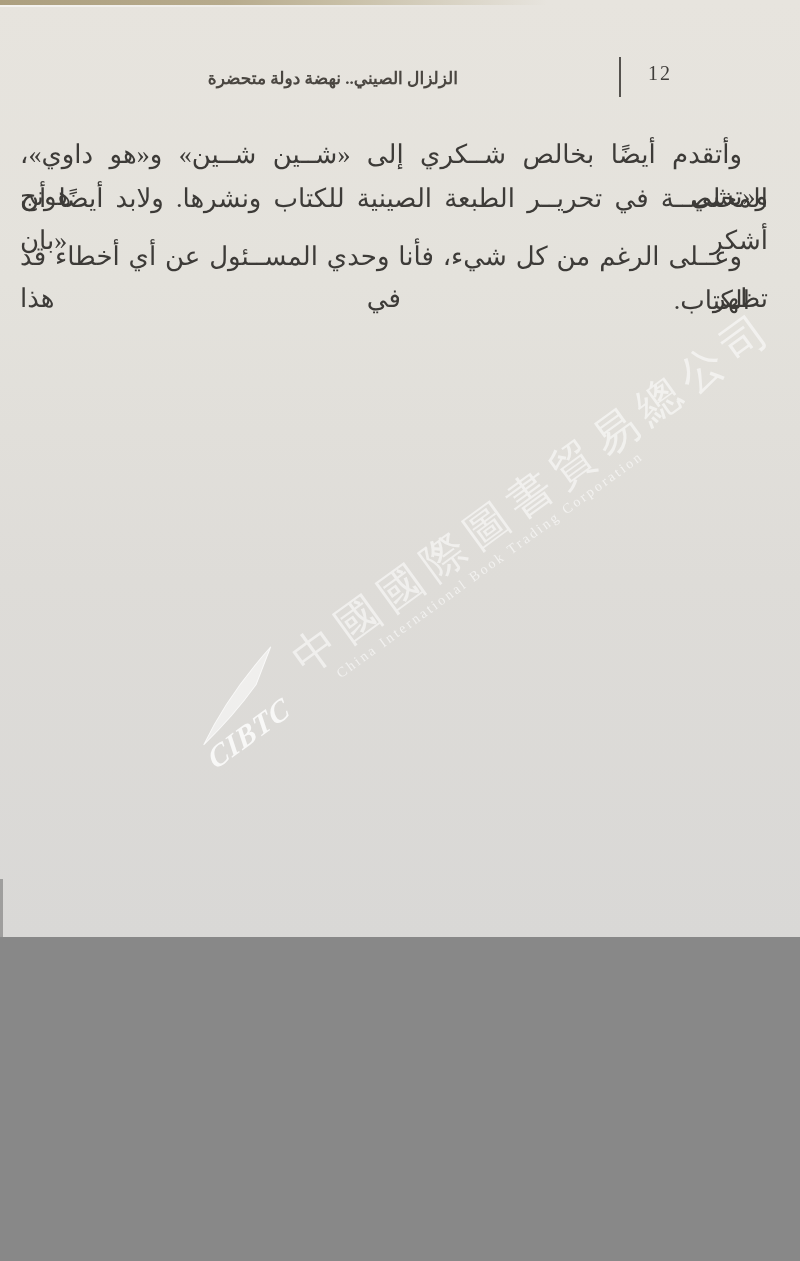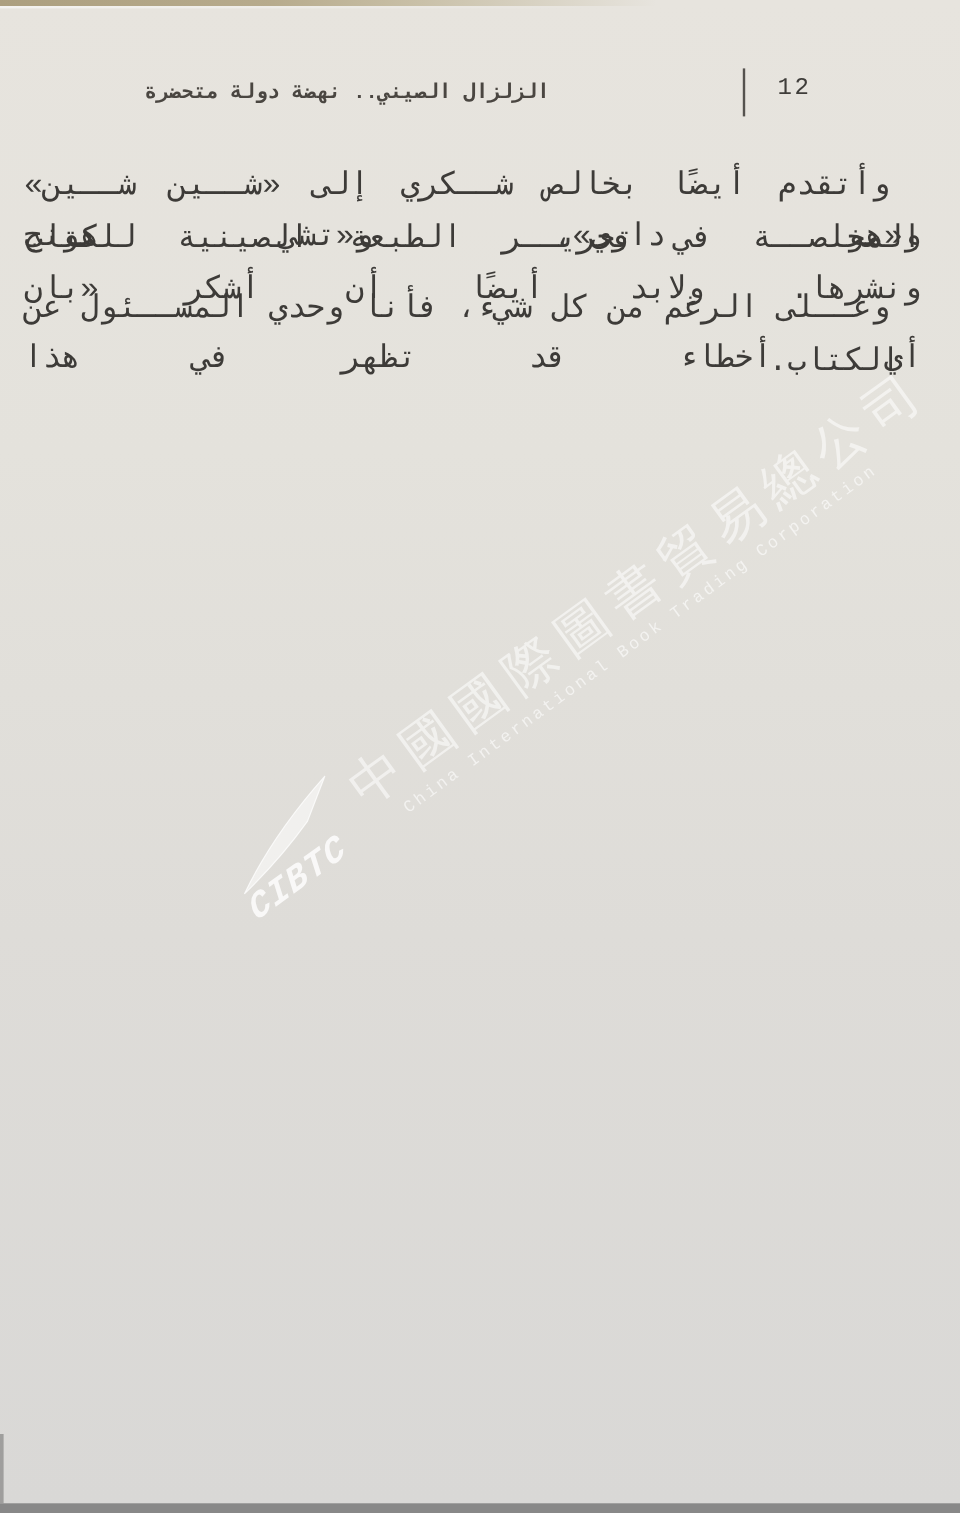--- a/index.html
+++ b/index.html
@@ -1,22 +1,22 @@
 <!DOCTYPE html>
 <html><head>
 <meta charset="utf-8">
 <style>
   html,body{margin:0;padding:0;background:#888;}
   .page{
     position:relative;
-    width:800px;height:1253px;
+    width:800px;height:937px;
     margin:0 auto;
     overflow:hidden;
     background:linear-gradient(180deg,#e7e4de 0%,#e4e2dc 30%,#dedcd8 62%,#d9d8d6 100%);
-    font-family:Liberation Mono, monospace;
+    font-family:Liberation Serif, serif;
   }
   
   .top-edge{position:absolute;top:0;left:0;width:570px;height:5px;
     background:linear-gradient(90deg,#ac9f7f 0%,#b7ab8d 40%,#c8bfa6 60%,rgba(200,191,166,0) 96%);}
   .top-edge-hl{position:absolute;top:5px;left:0;width:500px;height:2px;
     background:linear-gradient(90deg,rgba(255,255,255,.55),rgba(255,255,255,0));}
   .bottom-edge{position:absolute;bottom:0;left:0;width:3px;height:58px;background:#6f6f6f;opacity:.55;}
 
   
   .header-title{

